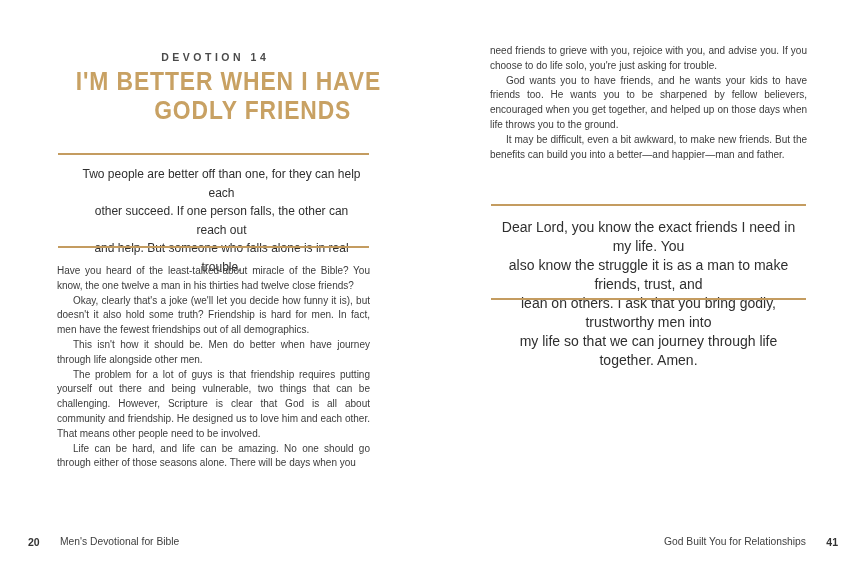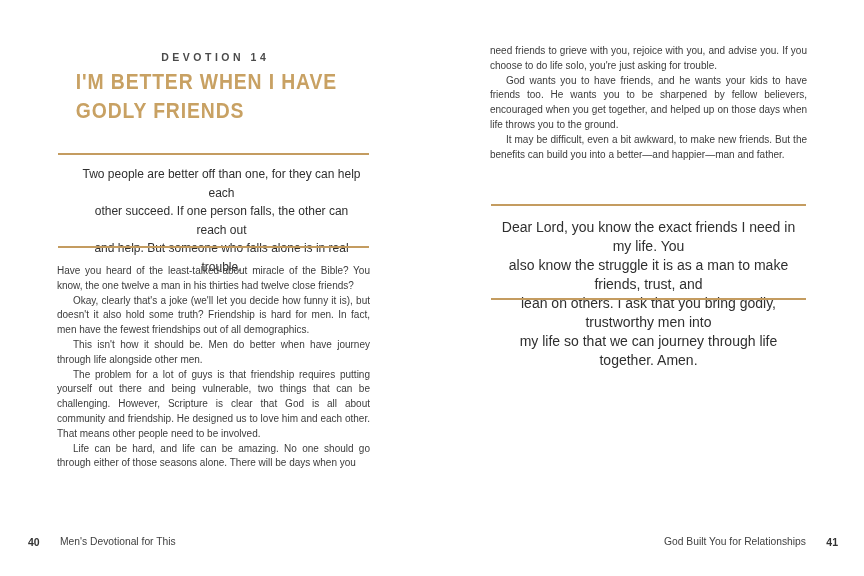--- a/index.html
+++ b/index.html
@@ -18,23 +18,23 @@
 
   .devotion-label {
     position: absolute; top: 51px; left: 0; right: 0;
     text-align: center;
     font-size: 10.5px; font-weight: 700;
     letter-spacing: 3.5px; text-indent: 3.5px;
     color: #4a4a4a;
   }
   .chapter-title {
     position: absolute; top: 67px; left: 0; right: 0;
-    text-align: left;
+    text-align: right;
     color: #c8a163;
-    font-size: 22px; font-weight: 700;
+    font-size: 26px; font-weight: 700;
     line-height: 29px; letter-spacing: 1px;
   }
   .title-line { display: block; transform: scaleX(0.88); transform-origin: 50% 50%; white-space: nowrap; }
 
   .gold-rule {
     position: absolute; left: 1px; right: 1px;
     height: 1.5px; background: #c49c60; border: none;
   }
   .rule-quote-top    { top: 153px; }
   .rule-quote-bottom { top: 246px; }
@@ -127,18 +127,18 @@
     <div class="gold-rule rule-prayer-top"></div>
 
     <div class="prayer">Dear Lord, you know the exact friends I need in my life. You
 also know the struggle it is as a man to make friends, trust, and
 lean on others. I ask that you bring godly, trustworthy men into
 my life so that we can journey through life together. Amen.</div>
 
     <div class="gold-rule rule-prayer-bottom"></div>
   </section>
 
-  <div class="footer-item page-num fl-num">40</div>
-  <div class="footer-item fl-title">Men's Devotional for This</div>
+  <div class="footer-item page-num fl-num">20</div>
+  <div class="footer-item fl-title">Men's Devotional for Bible</div>
   <div class="footer-item fr-title">God Built You for Relationships</div>
   <div class="footer-item page-num fr-num">41</div>
 
 </div>
 
 </body></html>

